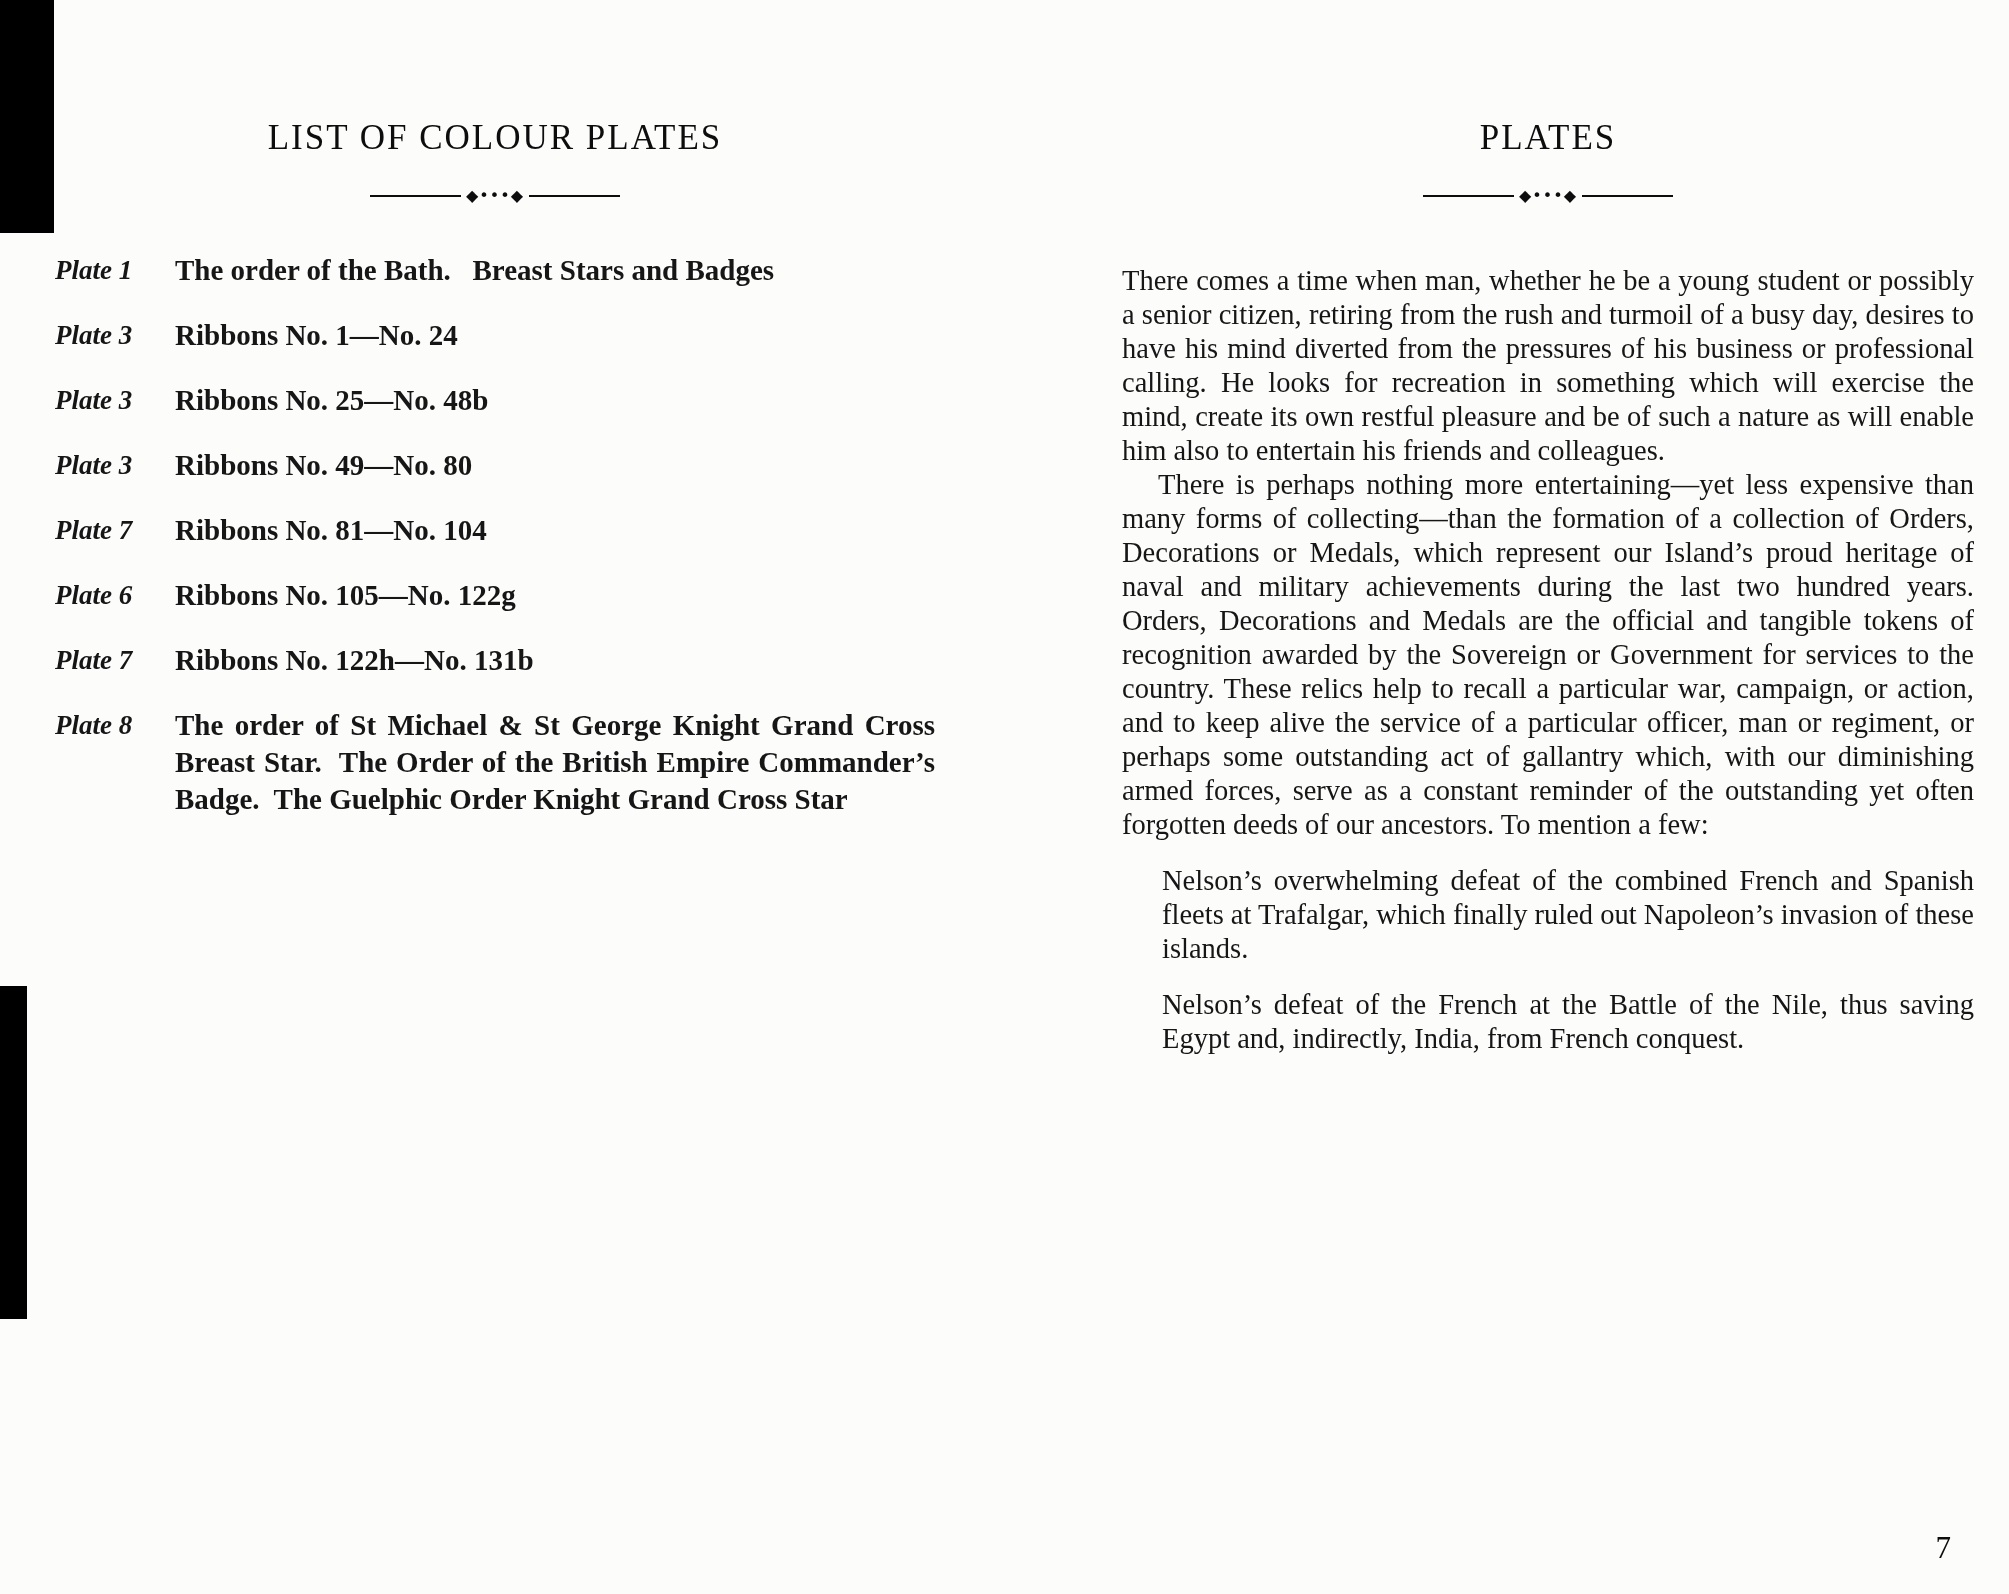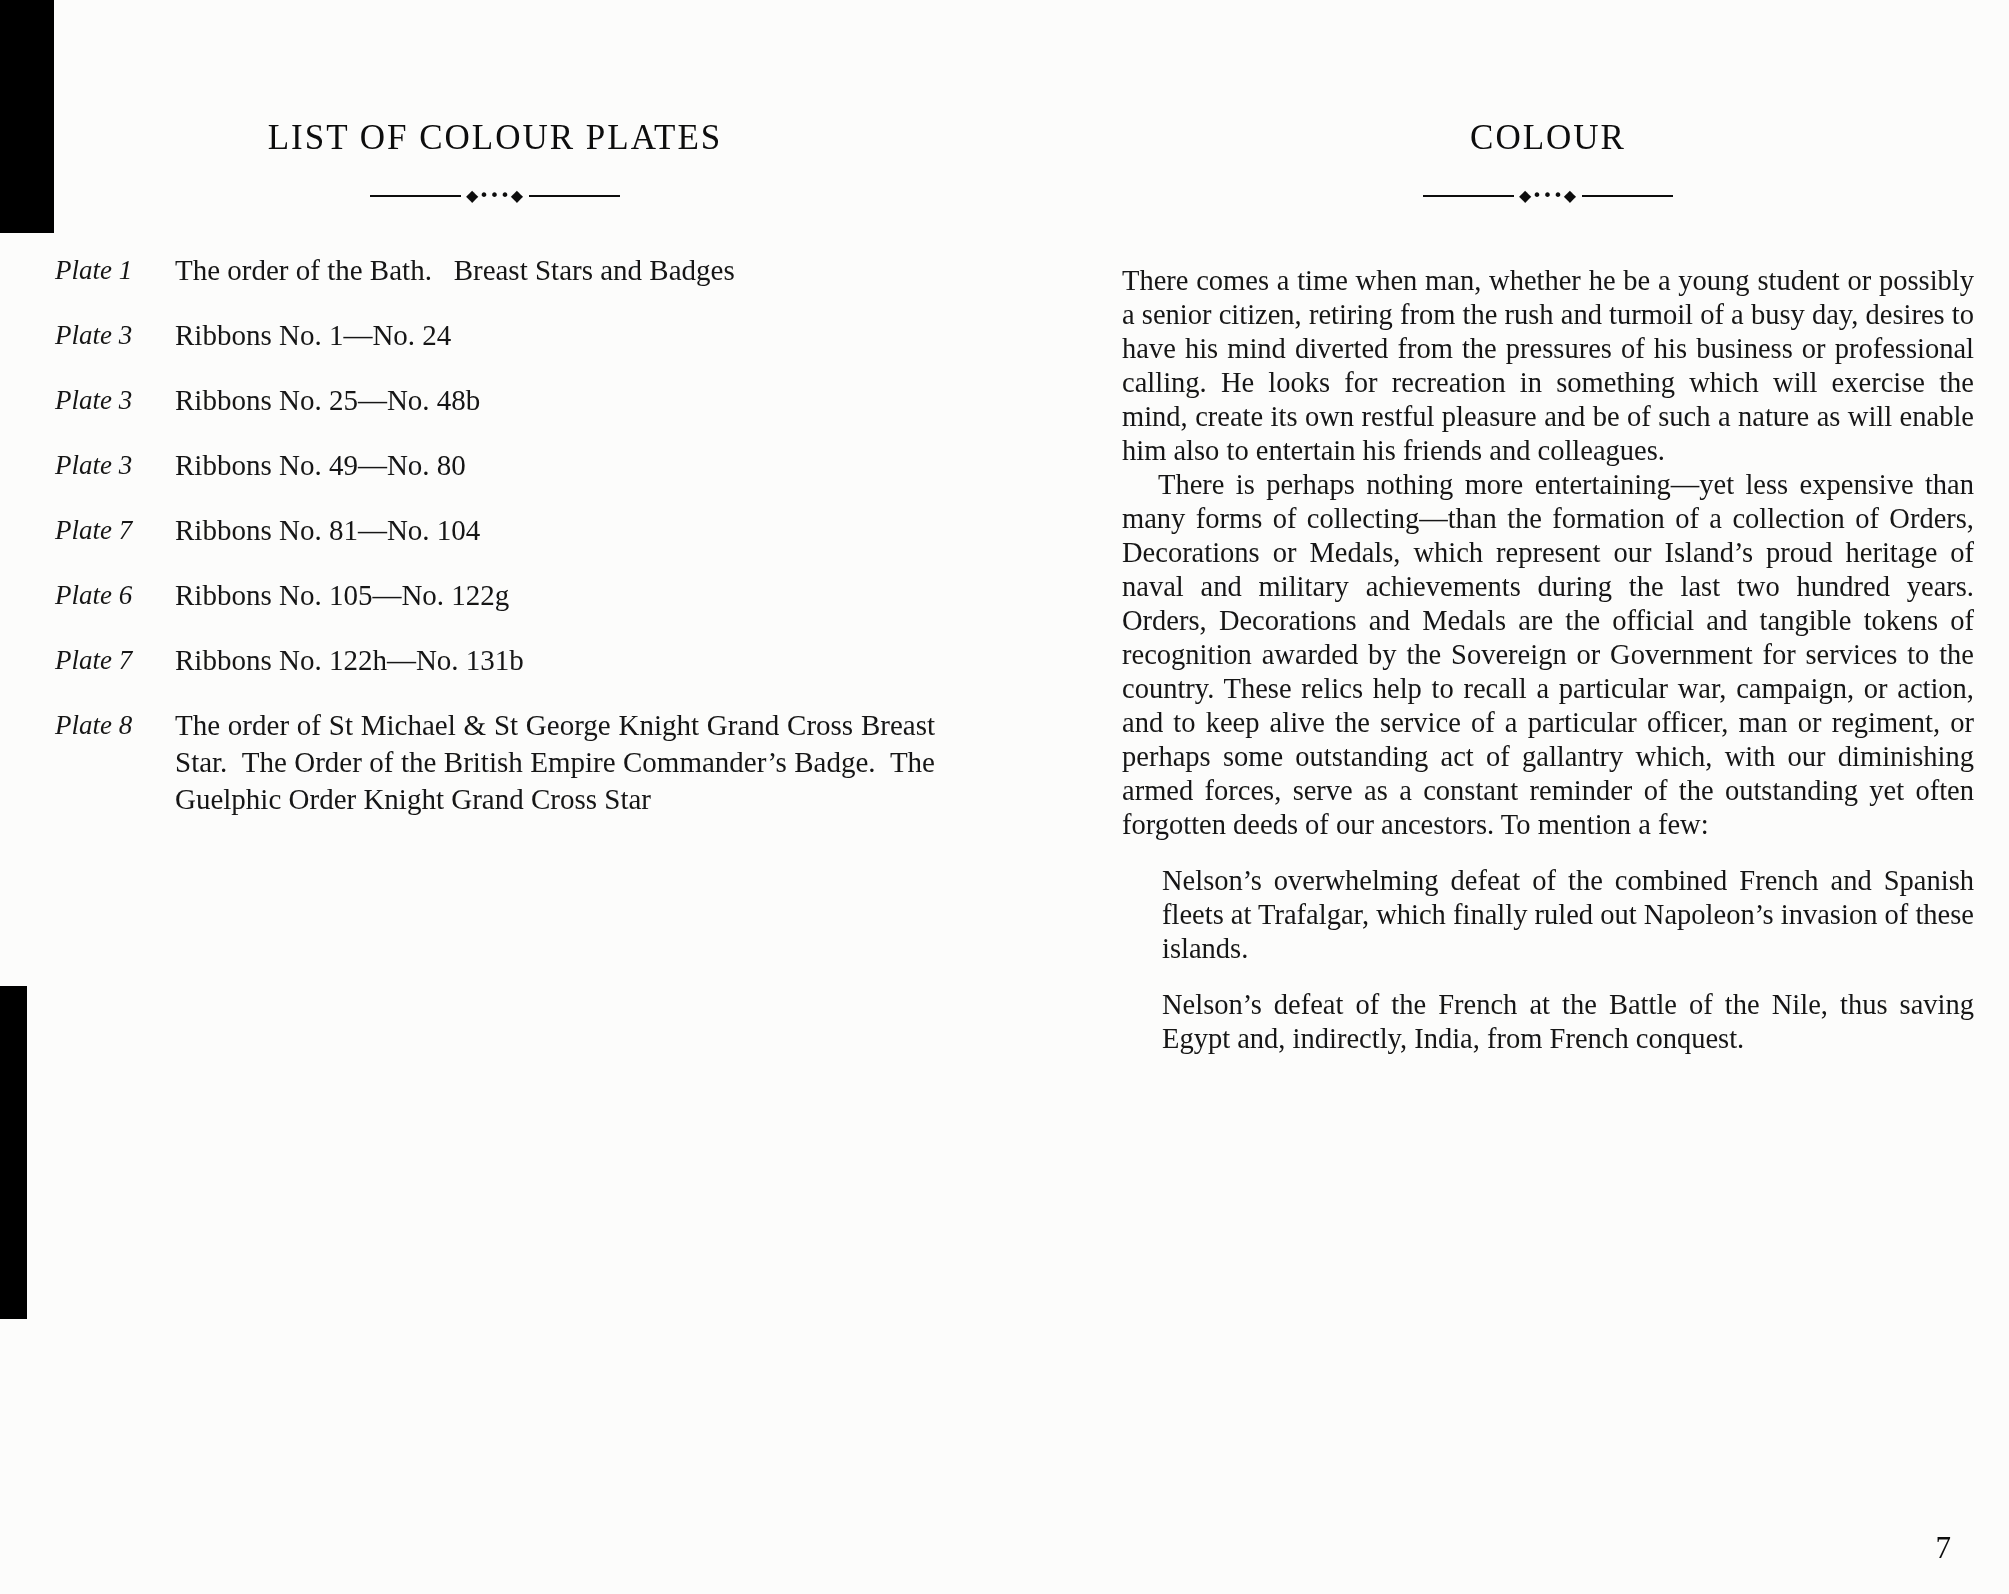--- a/index.html
+++ b/index.html
@@ -58,20 +58,21 @@
     line-height: 1;
   }
 
   
   .plate-list { margin-top: 48px; }
   .plate-row {
     display: flex;
     font-size: 29px;
     line-height: 37px;
     margin-bottom: 28px;
+    font-weight: bold;
   }
   .plate-label {
     flex: 0 0 120px;
     font-style: italic;
     font-size: 27px;
   }
   .plate-text {
     flex: 1;
     text-align: justify;
     white-space: pre-wrap;
@@ -146,21 +147,21 @@
         <span class="plate-text">Ribbons No. 122h—No. 131b</span>
       </div>
       <div class="plate-row">
         <span class="plate-label">Plate 8</span>
         <span class="plate-text">The order of St Michael &amp; St George Knight Grand Cross Breast Star.  The Order of the British Empire Commander’s Badge.  The Guelphic Order Knight Grand Cross Star</span>
       </div>
     </div>
   </div>
 
   <div class="right-page">
-    <div class="page-title">COLOUR</div>
+    <div class="page-title">PLATES</div>
     <div class="ornament">
       <span class="orn-line"></span>
       <span class="orn-glyph">◆•••◆</span>
       <span class="orn-line"></span>
     </div>
 
     <div class="preface-body">
       <p class="body-par">There comes a time when man, whether he be a young student or possibly a senior citizen, retiring from the rush and turmoil of a busy day, desires to have his mind diverted from the pressures of his business or professional calling.  He looks for recreation in something which will exercise the mind, create its own restful pleasure and be of such a nature as will enable him also to entertain his friends and colleagues.</p>
       <p class="body-par indented">There is perhaps nothing more entertaining—yet less expensive than many forms of collecting—than the formation of a collection of Orders, Decorations or Medals, which represent our Island’s proud heritage of naval and military achievements during the last two hundred years.  Orders, Decorations and Medals are the official and tangible tokens of recognition awarded by the Sovereign or Government for services to the country.  These relics help to recall a particular war, campaign, or action, and to keep alive the service of a particular officer, man or regiment, or perhaps some outstanding act of gallantry which, with our diminishing armed forces, serve as a constant reminder of the outstanding yet often forgotten deeds of our ancestors. To mention a few:</p>
       <p class="quote-block">Nelson’s overwhelming defeat of the combined French and Spanish fleets at Trafalgar, which finally ruled out Napoleon’s invasion of these islands.</p>

